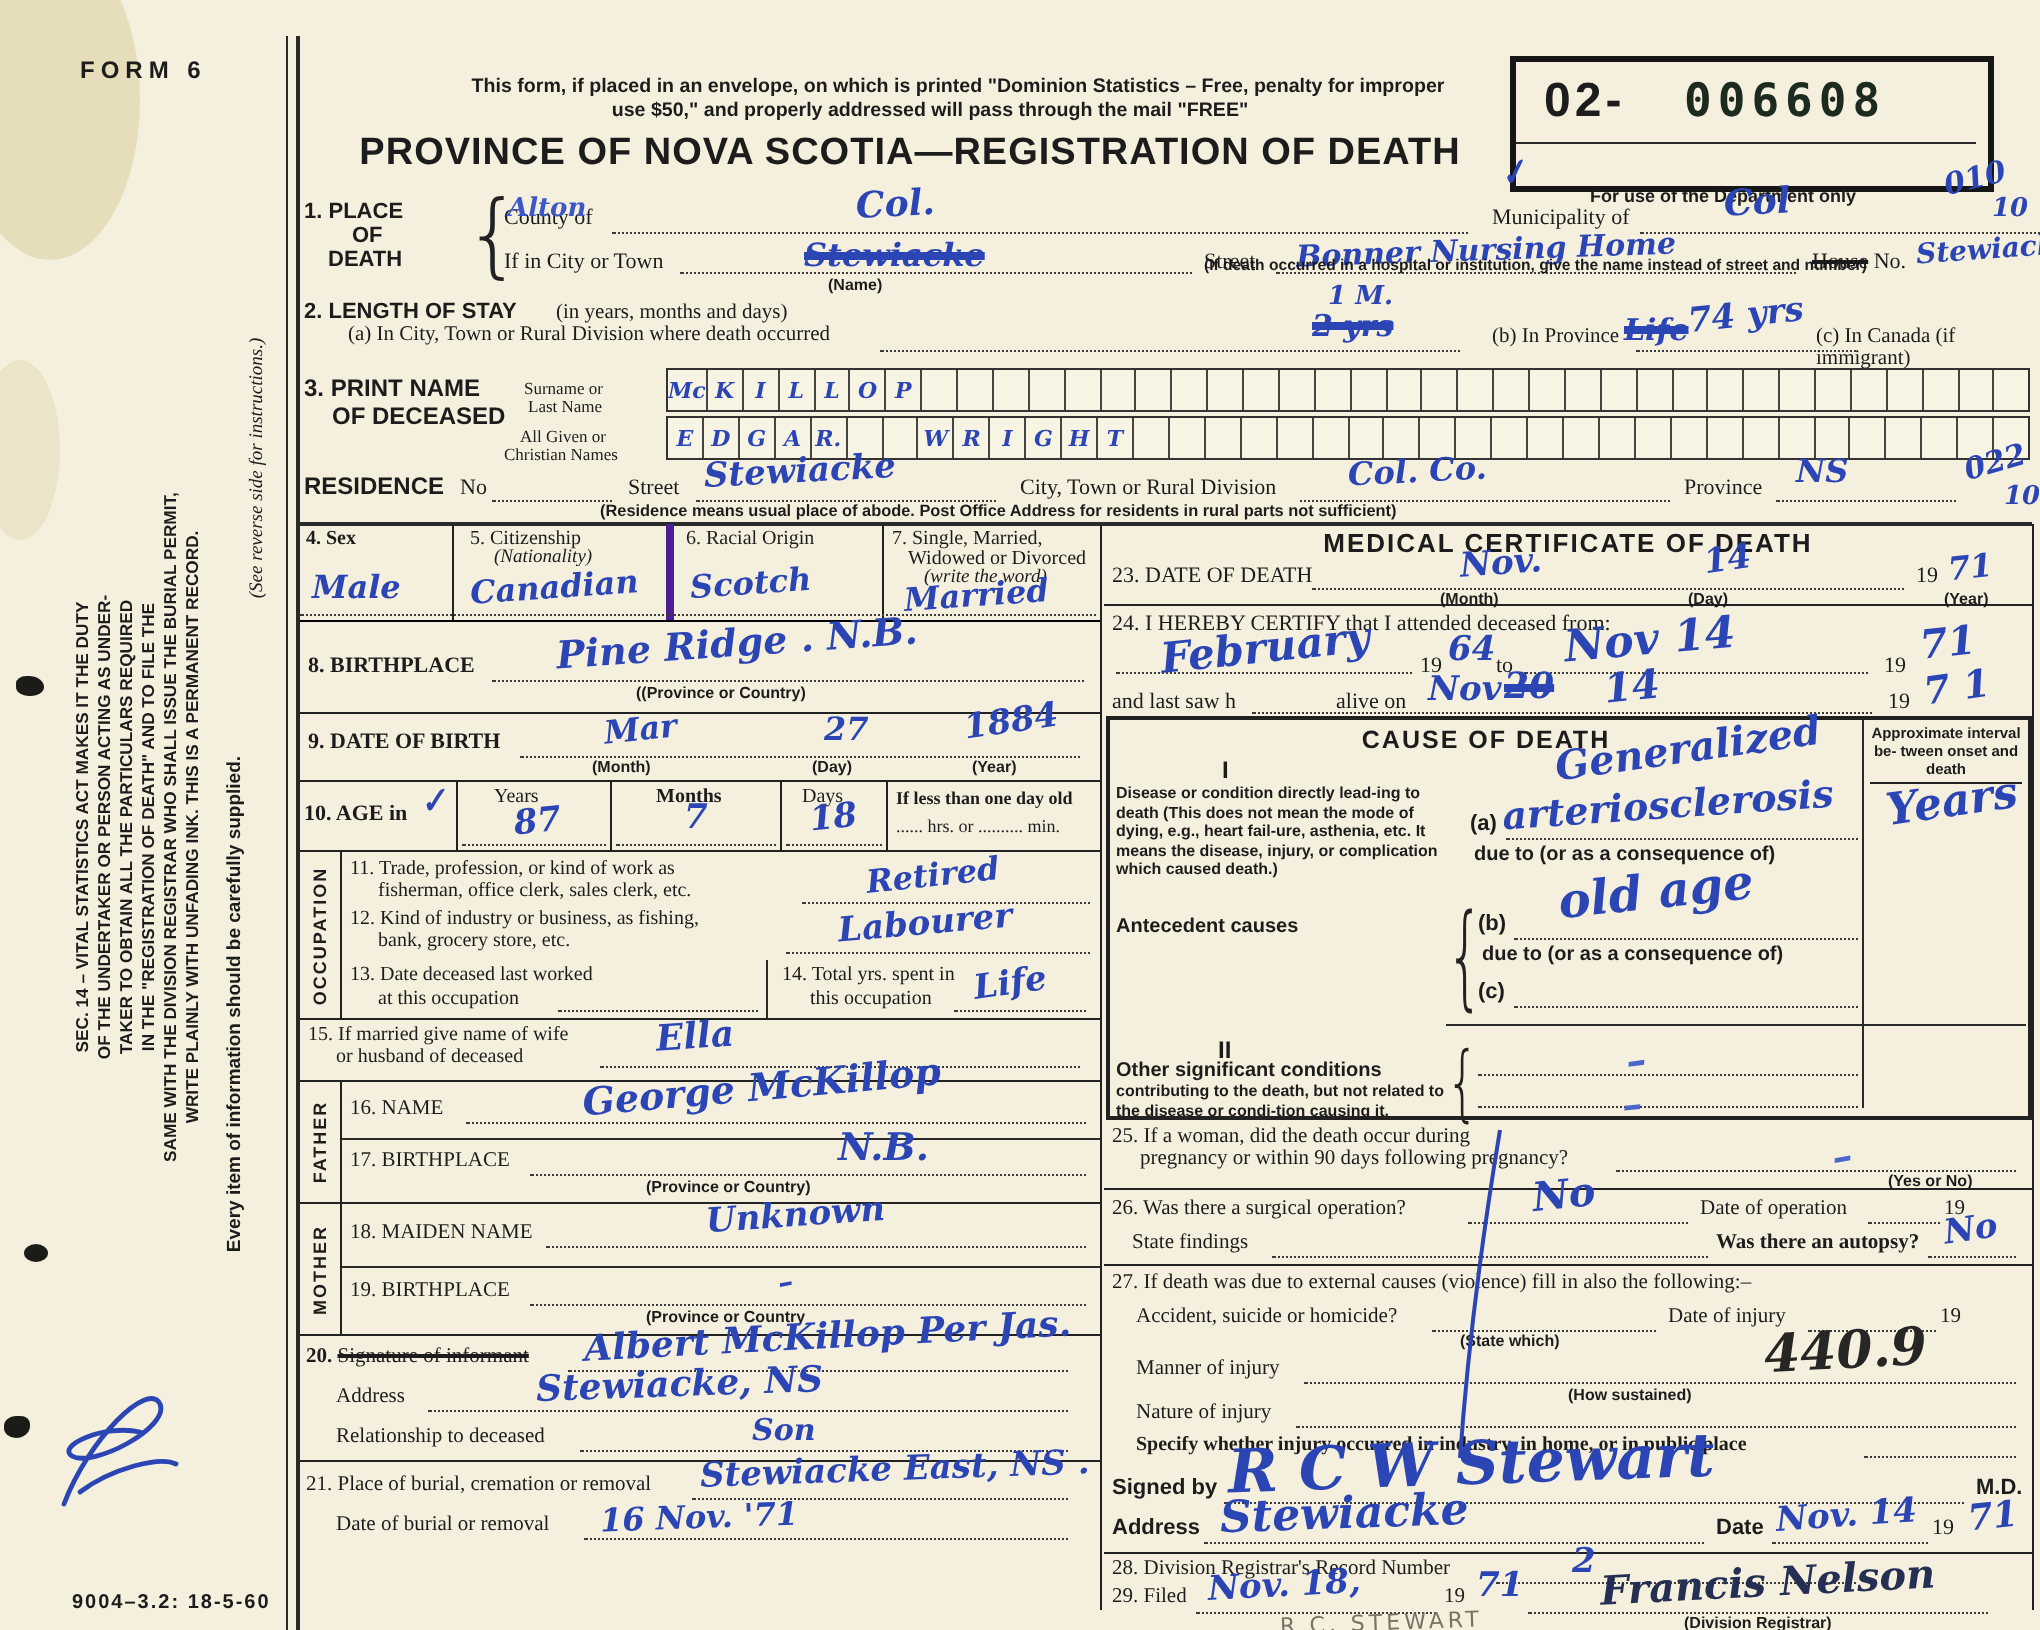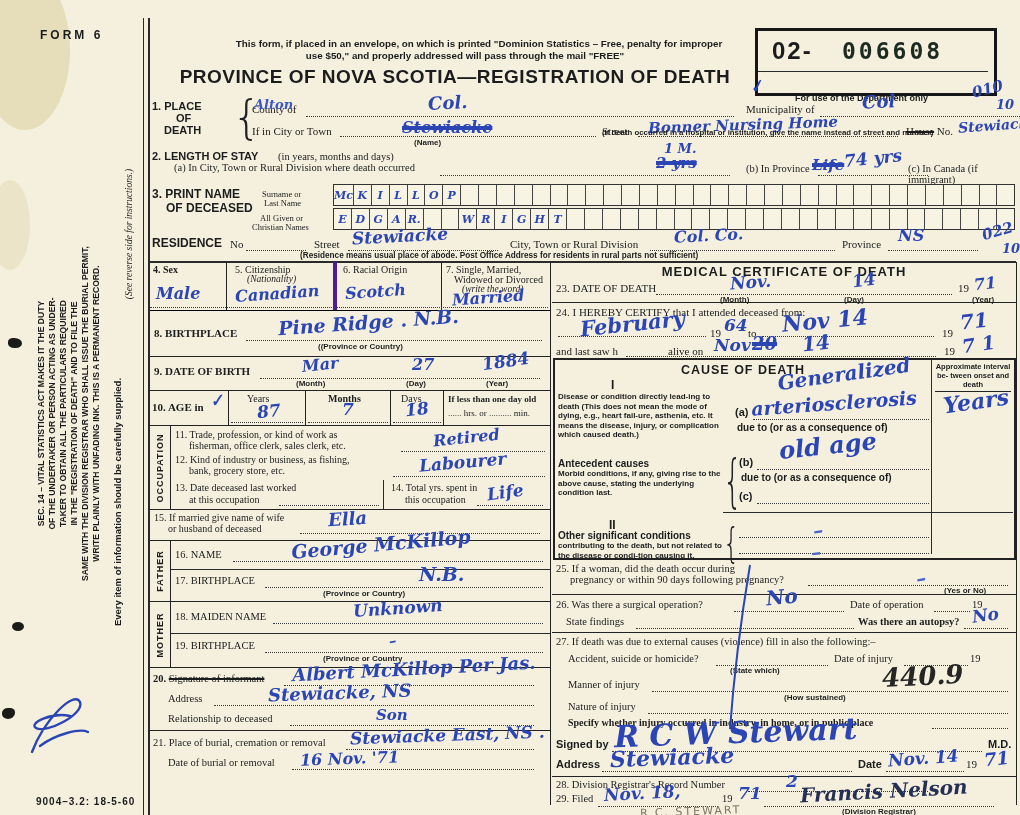--- a/index.html
+++ b/index.html
@@ -421,21 +421,20 @@
       <div class="abs b" style="left:380px;top:2px;width:76px;font-size:7.5px;text-align:center;border-bottom:1px solid #222;padding-bottom:2px;">Approximate interval be- tween onset and death</div>
       <span class="abs hw" style="left:388px;top:30px;font-size:22px;transform:rotate(-8deg);">Years</span>
       <span class="abs b" style="left:56px;top:18px;font-size:12px;">I</span>
       <div class="abs b" style="left:3px;top:32px;width:172px;font-size:8px;line-height:9.5px;">Disease or condition directly lead-ing to death (This does not mean the mode of dying, e.g., heart fail-ure, asthenia, etc. It means the disease, injury, or complication which caused death.)</div>
       <span class="abs b" style="left:180px;top:46px;font-size:11px;">(a)</span>
       <div class="abs dots" style="left:198px;top:58px;width:176px;"></div>
       <span class="abs hw" style="left:222px;top:4px;font-size:20px;transform:rotate(-8deg);">Generalized</span>
       <span class="abs hw" style="left:196px;top:34px;font-size:19px;transform:rotate(-4deg);">arteriosclerosis</span>
       <span class="abs b" style="left:182px;top:62px;font-size:10px;">due to (or as a consequence of)</span>
       <span class="abs b" style="left:3px;top:98px;font-size:10px;">Antecedent causes</span>
-      <div class="abs b" style="left:3px;top:109px;width:172px;font-size:8px;line-height:9.5px;font-weight:bold;">Morbid conditions, if any, giving rise to the above cause, stating the underlying condition last.</div>
       <span class="abs brace" style="left:168px;top:92px;font-size:30px;transform:scaleY(1.9);transform-origin:top;">{</span>
       <span class="abs b" style="left:184px;top:96px;font-size:11px;">(b)</span>
       <div class="abs dots" style="left:202px;top:108px;width:172px;"></div>
       <span class="abs hw" style="left:224px;top:74px;font-size:24px;transform:rotate(-6deg);">old age</span>
       <span class="abs b" style="left:186px;top:112px;font-size:10px;">due to (or as a consequence of)</span>
       <span class="abs b" style="left:184px;top:130px;font-size:11px;">(c)</span>
       <div class="abs dots" style="left:202px;top:142px;width:172px;"></div>
       <div class="abs hline" style="left:168px;top:152px;width:290px;"></div>
       <span class="abs b" style="left:54px;top:158px;font-size:12px;">II</span>
       <span class="abs b" style="left:3px;top:170px;font-size:10px;">Other significant conditions</span>

